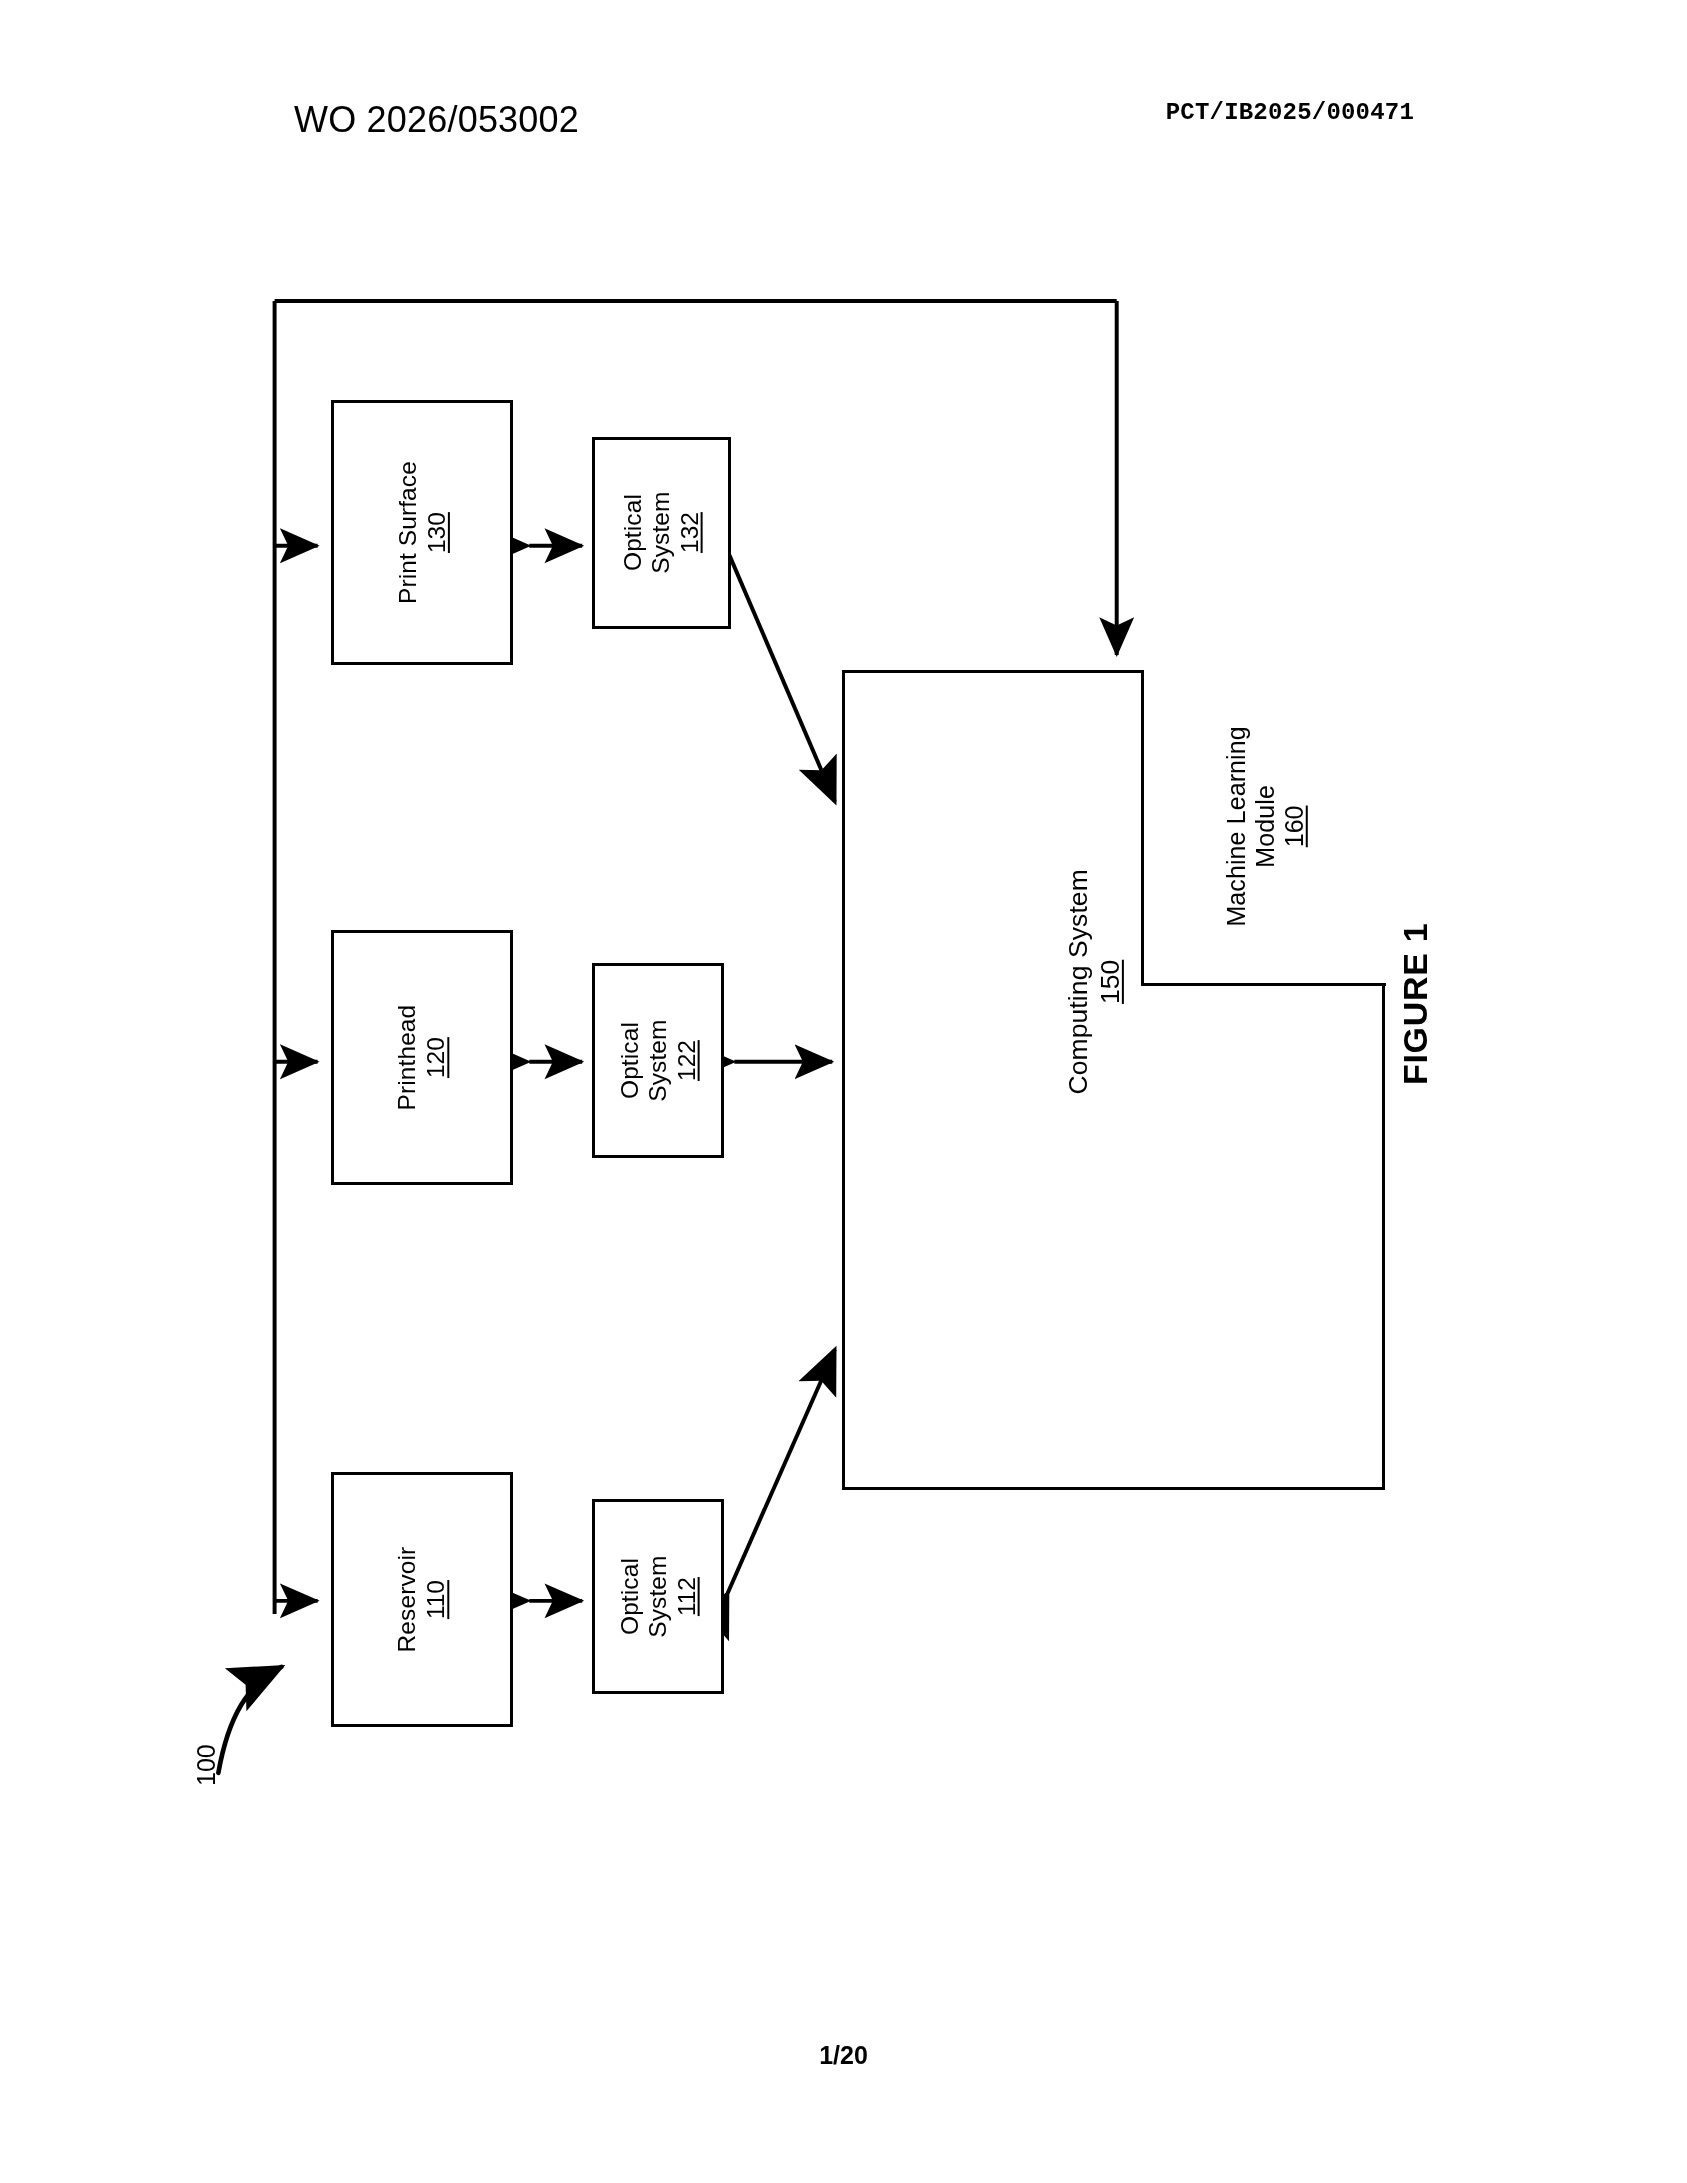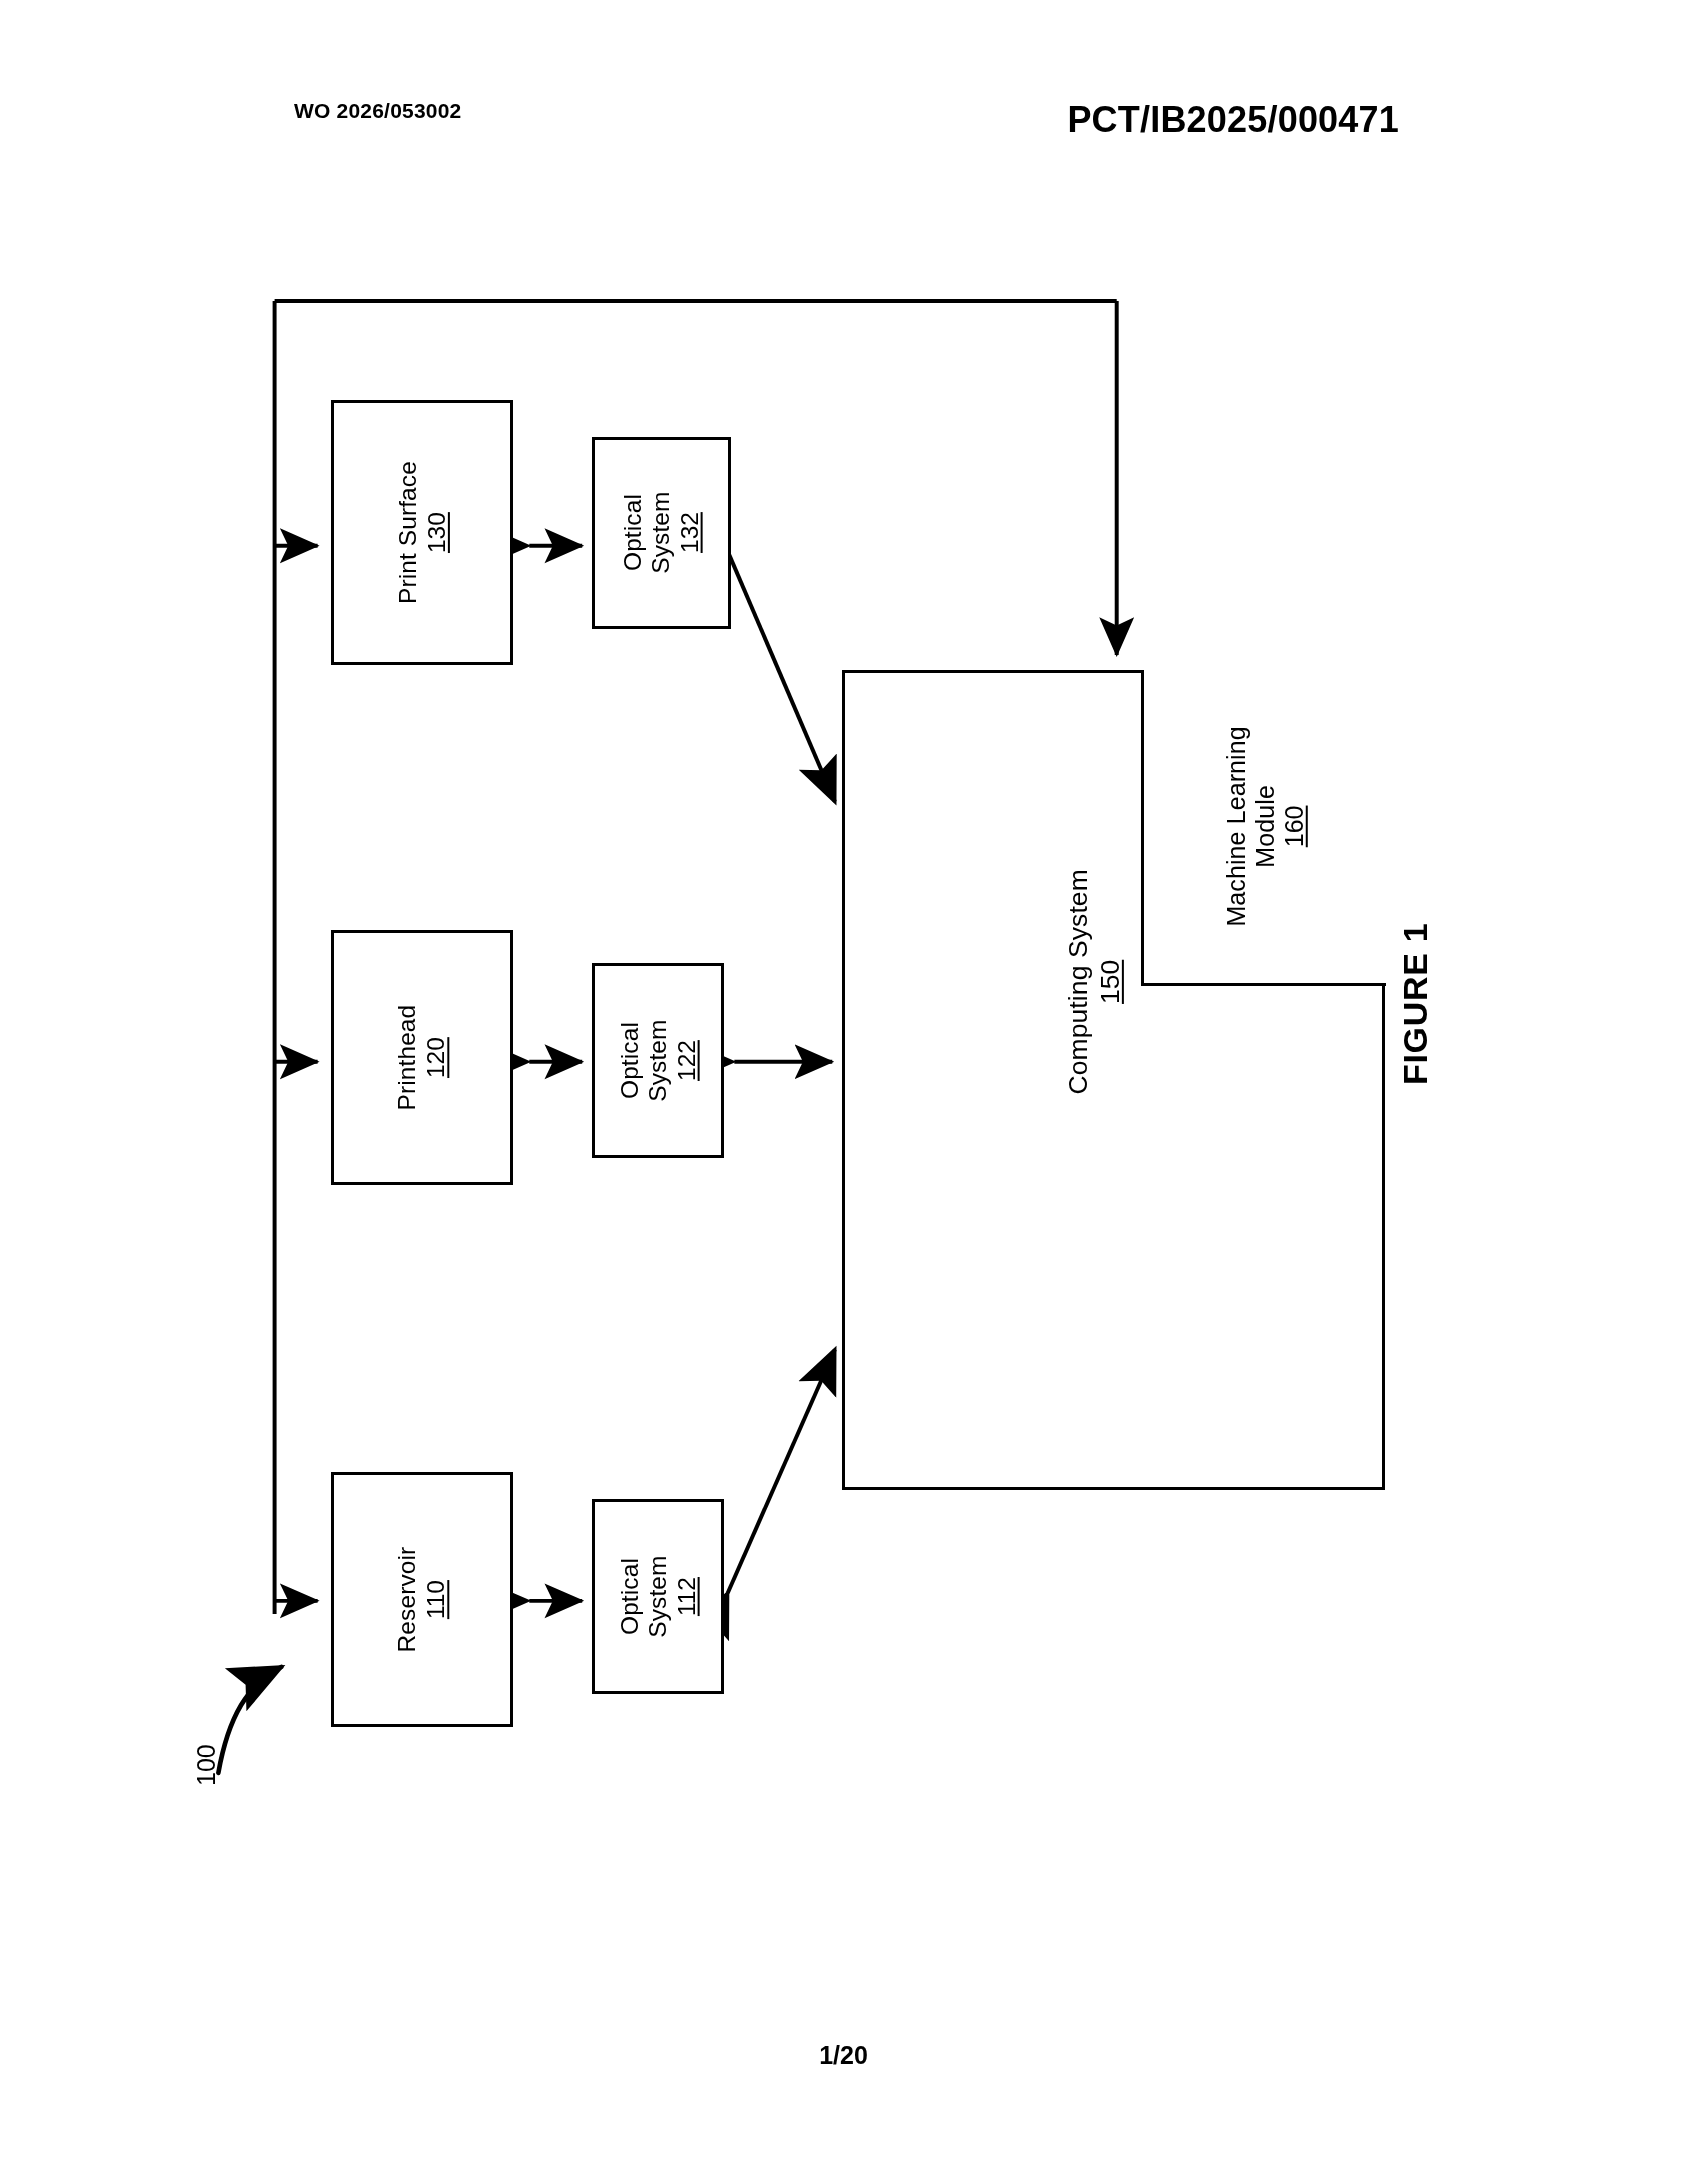--- a/index.html
+++ b/index.html
@@ -21,33 +21,34 @@
     position: absolute;
     top: 99px;
     left: 0;
     width: 1687px;
     height: 40px;
   }
   .pg-header .hdr-left {
     position: absolute;
     left: 294px;
     top: 0;
-    font-size: 21px;
+    font-size: 36px;
+    font-weight: normal;
+    letter-spacing: 0.2px;
+    white-space: nowrap;
+  }
+  .pg-header .hdr-right {
+    position: absolute;
+    right: 273px;
+    top: 0;
+    font-size: 24px;
     font-weight: bold;
     letter-spacing: 0.2px;
     white-space: nowrap;
-  }
-  .pg-header .hdr-right {
-    position: absolute;
-    right: 288px;
-    top: 0;
-    font-size: 36px;
-    font-weight: bold;
-    letter-spacing: 0.2px;
-    white-space: nowrap;
+    font-family: Liberation Mono, monospace;
   }
   .pg-footer {
     position: absolute;
     top: 2041px;
     left: 0;
     width: 1687px;
     text-align: center;
     font-size: 25px;
     font-weight: bold;
   }

